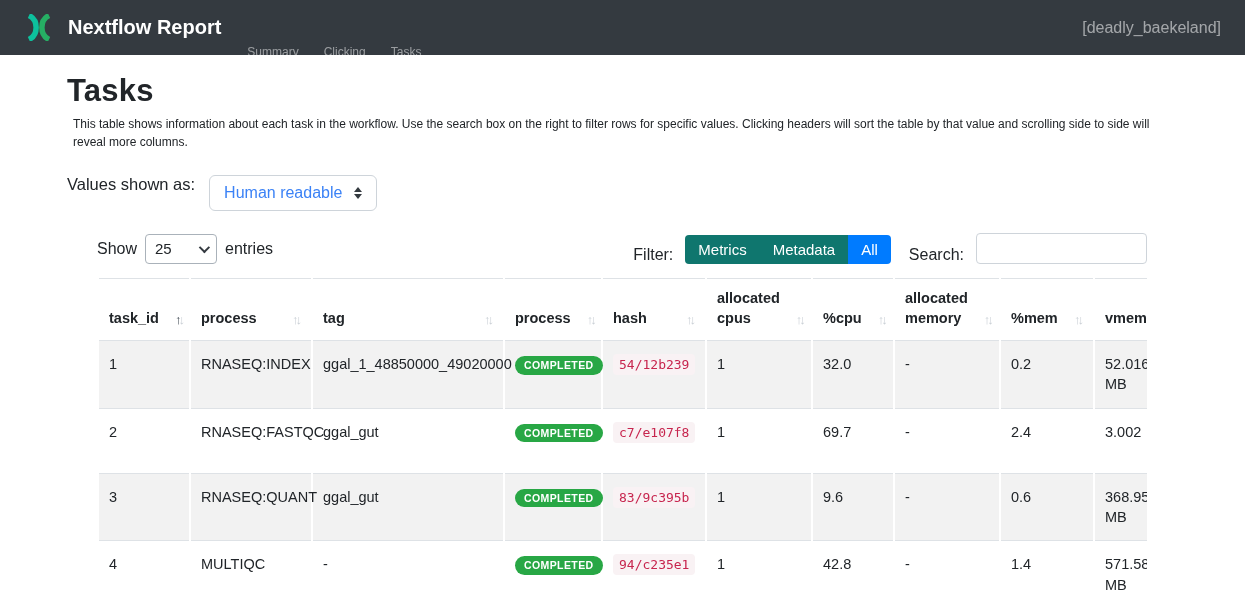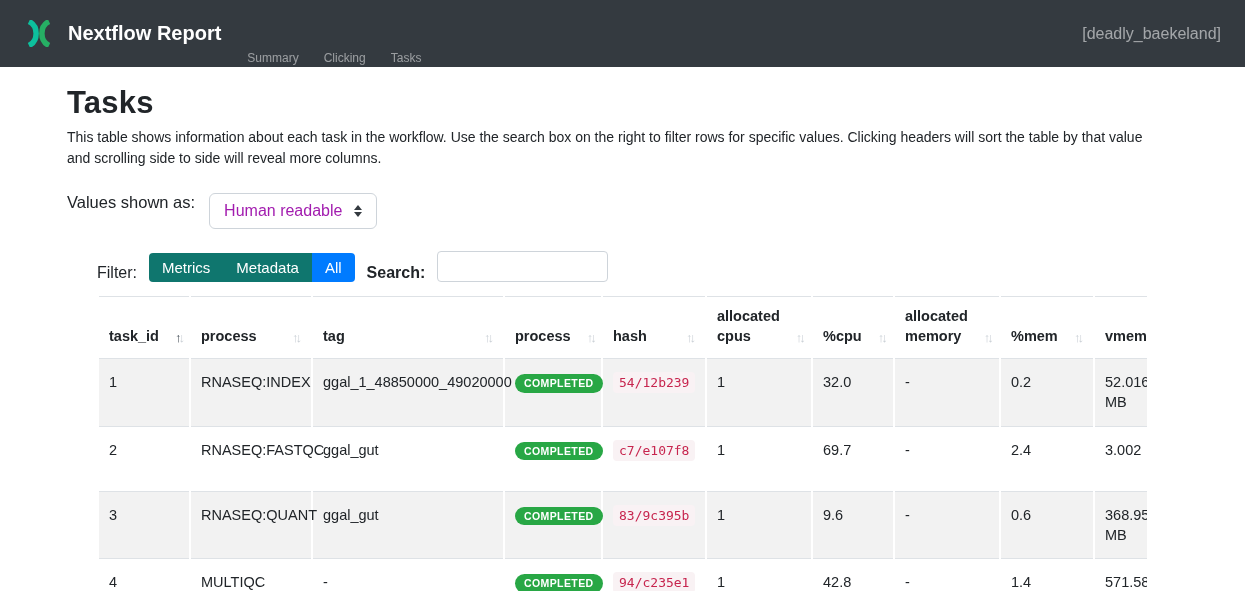--- a/index.html
+++ b/index.html
@@ -6,39 +6,39 @@
   html, body { margin: 0; padding: 0; }
   body {
     width: 1245px; height: 591px; overflow: hidden;
     background: #fff; color: #212529;
     font-family: "Liberation Sans", sans-serif;
     font-size: 16px;
   }
 
   
   .navbar {
-    height: 67px; background: #343a40;
+    height: 55px; background: #343a40;
     display: flex; align-items: center;
     padding: 0 24px;
   }
   .brand { display: flex; align-items: center; gap: 14px; color: #fff; font-size: 20px; font-weight: 600; cursor: pointer; }
   .nav-links { display: flex; align-items: center; margin-left: 26px; gap: 25px; }
   .nav-link { color: rgba(255,255,255,.5); font-size: 12px; cursor: pointer; margin-top: 48px; }
   .run-name { margin-left: auto; color: rgba(255,255,255,.55); font-size: 16px; }
 
   
   .container { padding: 0 80px 0 67px; }
   .page-title { font-size: 31px; font-weight: 700; margin: 18px 0 6px; letter-spacing: .2px; }
-  .page-desc { font-size: 14px; line-height: 1.5; max-width: 1100px; margin: 0; }
+  .page-desc { font-size: 12px; line-height: 1.5; max-width: 1100px; margin: 6px; }
 
   .values-row { display: flex; gap: 14px; margin-top: 24px; font-size: 16.5px; }
   .select-lg {
     display: inline-flex; align-items: center; gap: 12px;
     border: 1px solid #ced4da; border-radius: 6px;
-    padding: 8px 14px; background: #fff; font-size: 16px; color: #a21caf; cursor: pointer;
+    padding: 8px 14px; background: #fff; font-size: 16px; color: #3b82f6; cursor: pointer;
   }
   .updown { display: inline-flex; flex-direction: column; gap: 2px; }
   .updown i { display: block; width: 0; height: 0; border-left: 4px solid transparent; border-right: 4px solid transparent; }
   .updown .up { border-bottom: 5px solid #343a40; }
   .updown .dn { border-top: 5px solid #343a40; }
 
   
   .dt-wrapper { margin: 22px 0 0 30px; width: 1050px; }
   .dt-controls { display: flex; align-items: center; justify-content: space-between; font-size: 16px; }
   .dt-left { display: flex; align-items: center; gap: 8px; }
@@ -122,28 +122,36 @@
       <span>Human readable</span>
       <span class="updown">
           <i class="up"></i>
           <i class="dn"></i>
         </span>
     </span>
   </div>
 
   <div class="dt-wrapper">
     <div class="dt-controls">
+      <div class="dt-left">
+        <span>Show</span>
+        <span class="select-sm">
+          <span>25</span>
+          <span class="chev"></span>
+        </span>
+        <span>entries</span>
+      </div>
       <div class="dt-right">
         <span>Filter:</span>
         <span class="btn-group">
           <button class="btn gray">Metrics</button>
           <button class="btn gray">Metadata</button>
           <button class="btn blue">All</button>
         </span>
-        <span style="margin-left:0;font-weight:bold;">Search:</span>
+        <span style="margin-left:6px;">Search:</span>
         <input class="search-input" type="text" value="" style="">
       </div>
     </div>
 
     <div class="table-clip">
       <table class="tasks">
         <colgroup>
             <col style="width: 90px;">
             <col style="width: 120px;">
             <col style="width: 190px;">

